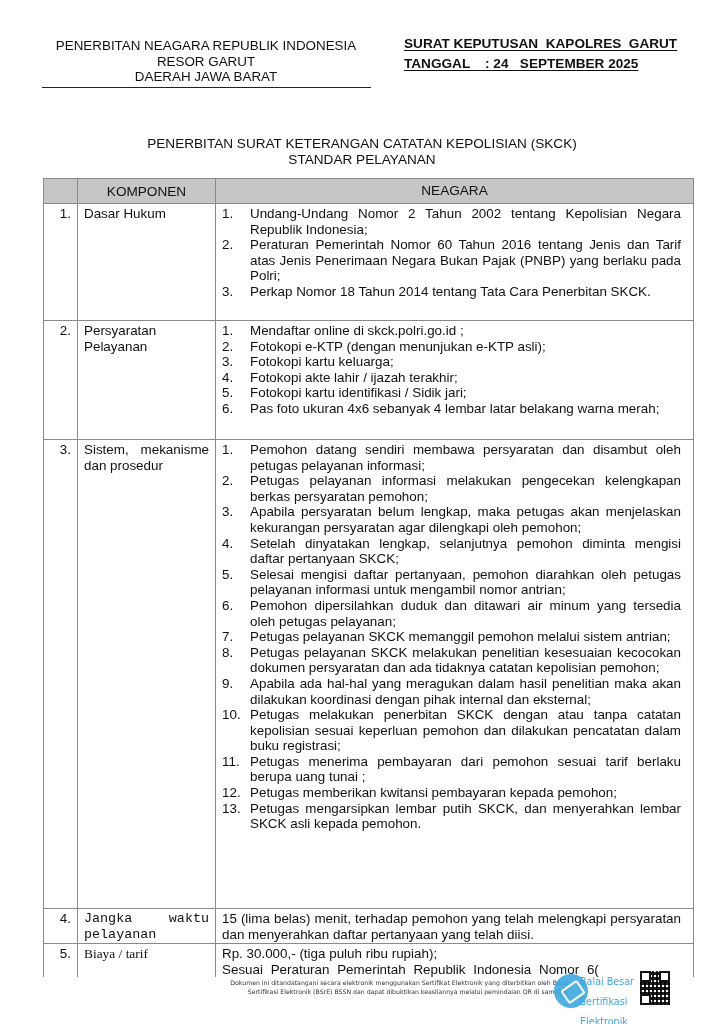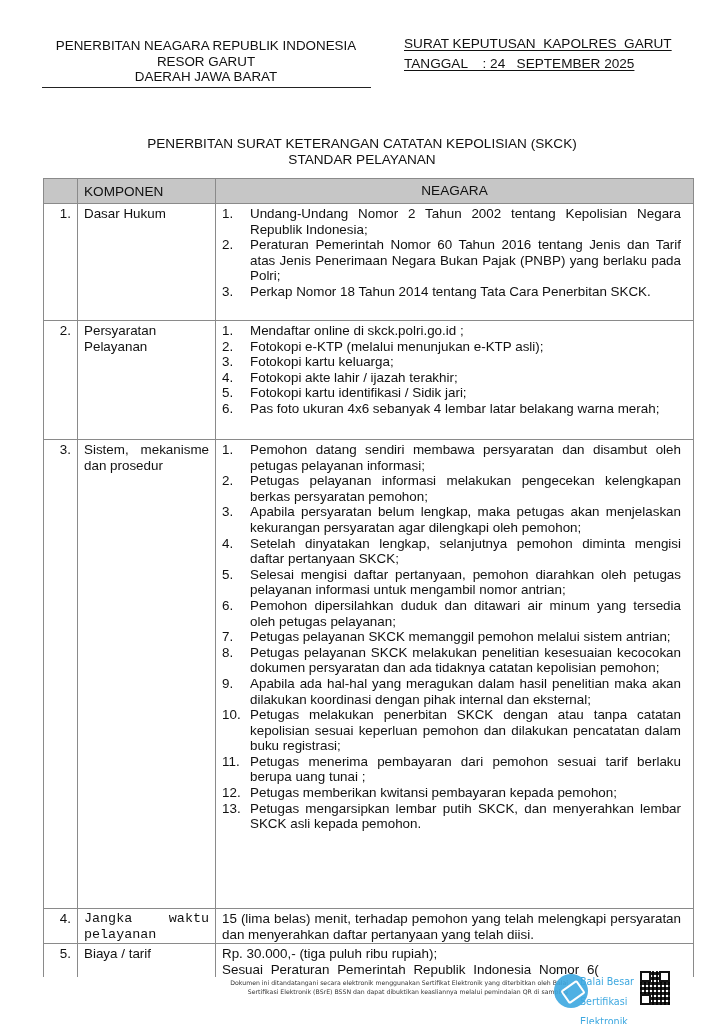--- a/index.html
+++ b/index.html
@@ -2,21 +2,21 @@
 <html><head>
 <meta charset="utf-8">
 <style>
   html, body { margin:0; padding:0; background:#ffffff; }
   body { width:724px; height:1024px; position:relative; overflow:hidden;
          font-family:"Liberation Sans", sans-serif; color:#111; }
   .hdr-left { position:absolute; left:0; top:38px; width:412px; text-align:center;
               font-size:13.4px; line-height:15.5px; }
   .hdr-left .rule { position:absolute; left:42px; top:49px; width:329px; height:1px; background:#222; }
   .hdr-right { position:absolute; left:404px; top:34px; font-size:13.6px; line-height:19.5px; }
-  .hdr-right div { white-space:pre; text-decoration:underline; text-underline-offset:2px; }
+  .hdr-right div { white-space:pre; text-decoration:underline; text-underline-offset:2px;font-weight:bold; }
   .title { position:absolute; left:0; width:724px; text-align:center; font-size:13.6px; line-height:16px; top:136px; }
   table { position:absolute; left:43px; top:178px; width:651px; border-collapse:collapse;
           font-size:13.4px; line-height:15.6px; }
   td, th { border:1px solid #8a8a8a; vertical-align:top; padding:0; }
   th { background:#c6c6c6; font-weight:normal; height:24px; vertical-align:middle; font-size:13.6px; }
   .c-no { width:34px; text-align:right; padding:2px 6px 0 0; box-sizing:border-box; }
   .c-komp { width:138px; padding:2px 6px 0 6px; box-sizing:border-box; }
   .c-ur { padding:2px 12px 0 6px; box-sizing:border-box; }
   ol { margin:0; padding:0; list-style:none; }
   ol li { display:flex; text-align:justify; }
@@ -58,21 +58,21 @@
 
 <div class="title">
   <div>PENERBITAN SURAT KETERANGAN CATATAN KEPOLISIAN (SKCK)</div>
   <div>STANDAR PELAYANAN</div>
 </div>
 
 <table>
   <thead>
     <tr>
       <th class="c-no"></th>
-      <th class="c-komp" style="text-align:left">KOMPONEN</th>
+      <th class="c-komp" style="text-align:center">KOMPONEN</th>
       <th>NEAGARA</th>
     </tr>
   </thead>
   <tbody id="tbody">
       <tr class="r1">
         <td class="c-no">1.</td>
         <td class="c-komp">
           <div style="text-align: justify;">Dasar Hukum</div>
         </td>
         <td class="c-ur">
@@ -98,21 +98,21 @@
           <div style="text-align: justify;">Persyaratan Pelayanan</div>
         </td>
         <td class="c-ur">
           <ol>
             <li>
               <span class="n">1.</span>
               <span class="t">Mendaftar online di skck.polri.go.id ;</span>
             </li>
             <li>
               <span class="n">2.</span>
-              <span class="t">Fotokopi e-KTP (melalui menunjukan e-KTP asli);</span>
+              <span class="t">Fotokopi e-KTP (dengan menunjukan e-KTP asli);</span>
             </li>
             <li>
               <span class="n">3.</span>
               <span class="t">Fotokopi kartu keluarga;</span>
             </li>
             <li>
               <span class="n">4.</span>
               <span class="t">Fotokopi akte lahir / ijazah terakhir;</span>
             </li>
             <li>
@@ -192,21 +192,21 @@
         <td class="c-no">4.</td>
         <td class="c-komp">
           <div style="text-align: justify; font-family: Liberation Mono, monospace;">Jangka waktu pelayanan</div>
         </td>
         <td class="c-ur">
           <div style="text-align: justify;">15 (lima belas) menit, terhadap pemohon yang telah melengkapi persyaratan dan menyerahkan daftar pertanyaan yang telah diisi.</div>
         </td>
       </tr>
       <tr class="r5">
         <td class="c-no" style="border-bottom: none;">5.</td>
-        <td class="c-komp" style="border-bottom: none;">
+        <td class="c-komp" style="border-bottom: none; font-family: Liberation Serif, serif;">
           <div style="text-align: justify;">Biaya / tarif</div>
         </td>
         <td class="c-ur" style="border-bottom: none;">
           <div style="white-space: nowrap;">Rp. 30.000,- (tiga puluh ribu rupiah);</div>
           <div style="white-space: nowrap; word-spacing: 4px;">Sesuai Peraturan Pemerintah Republik Indonesia Nomor 6(</div>
         </td>
       </tr>
     </tbody>
 </table>
 

